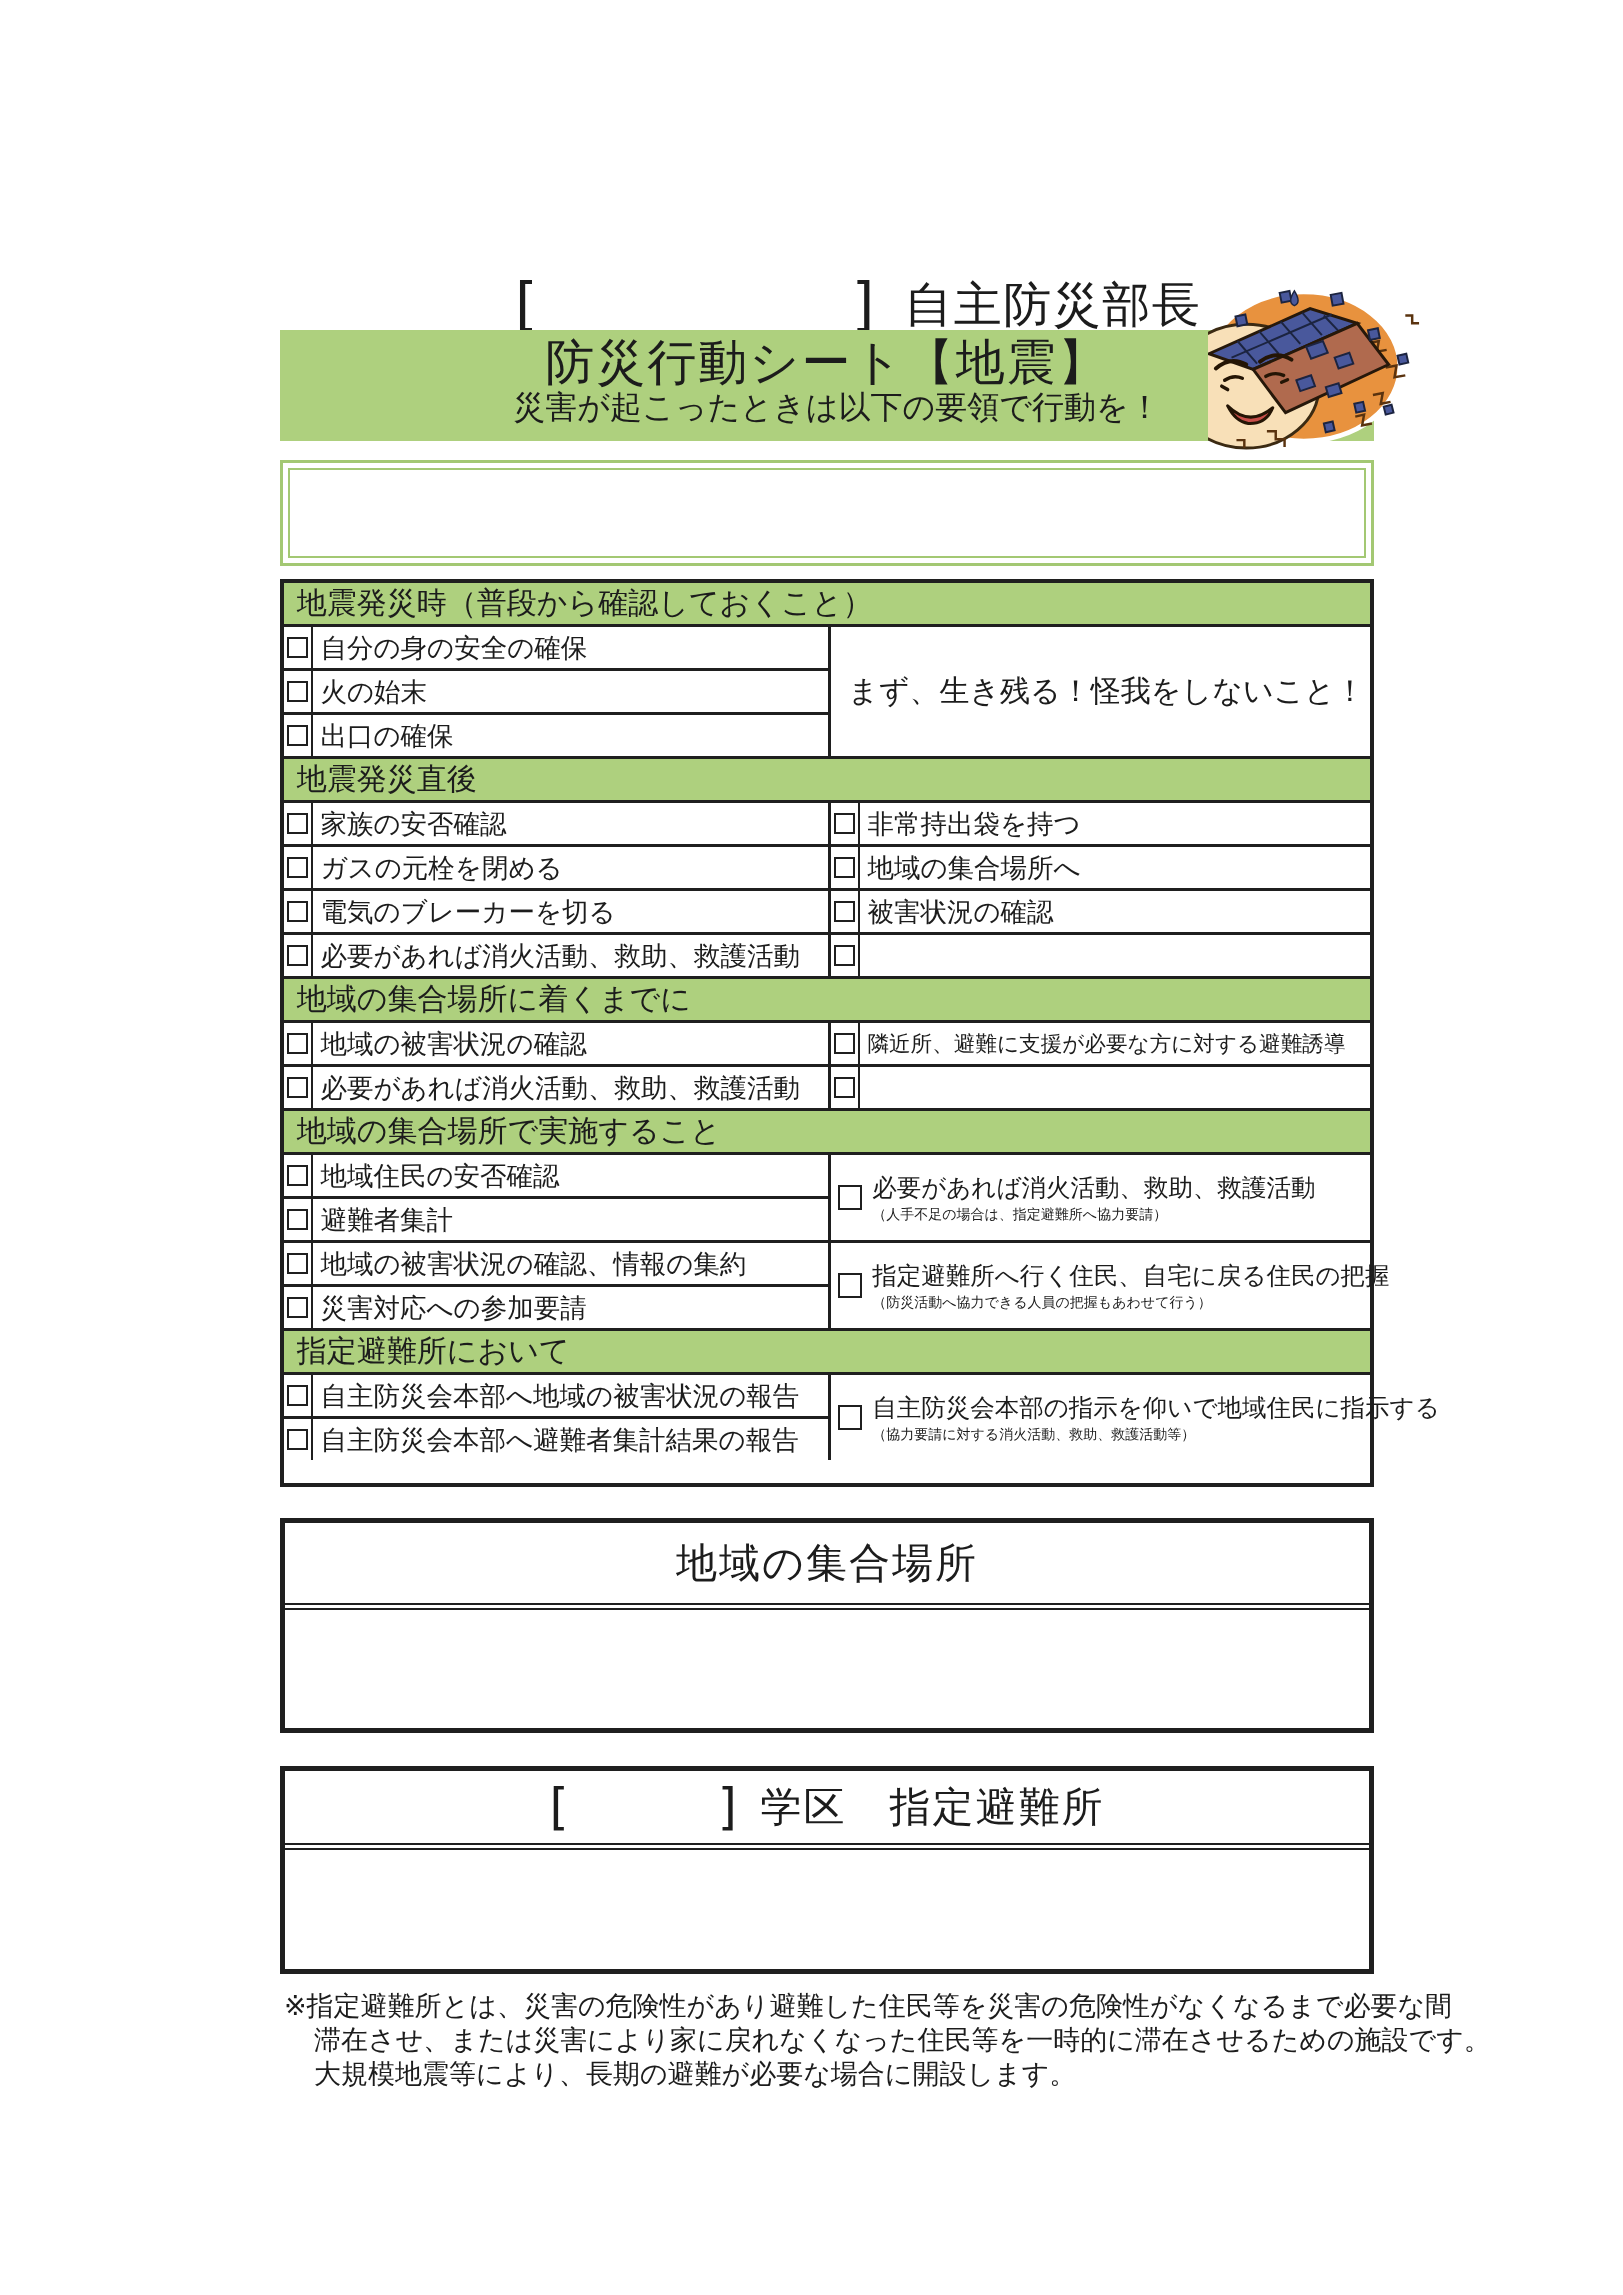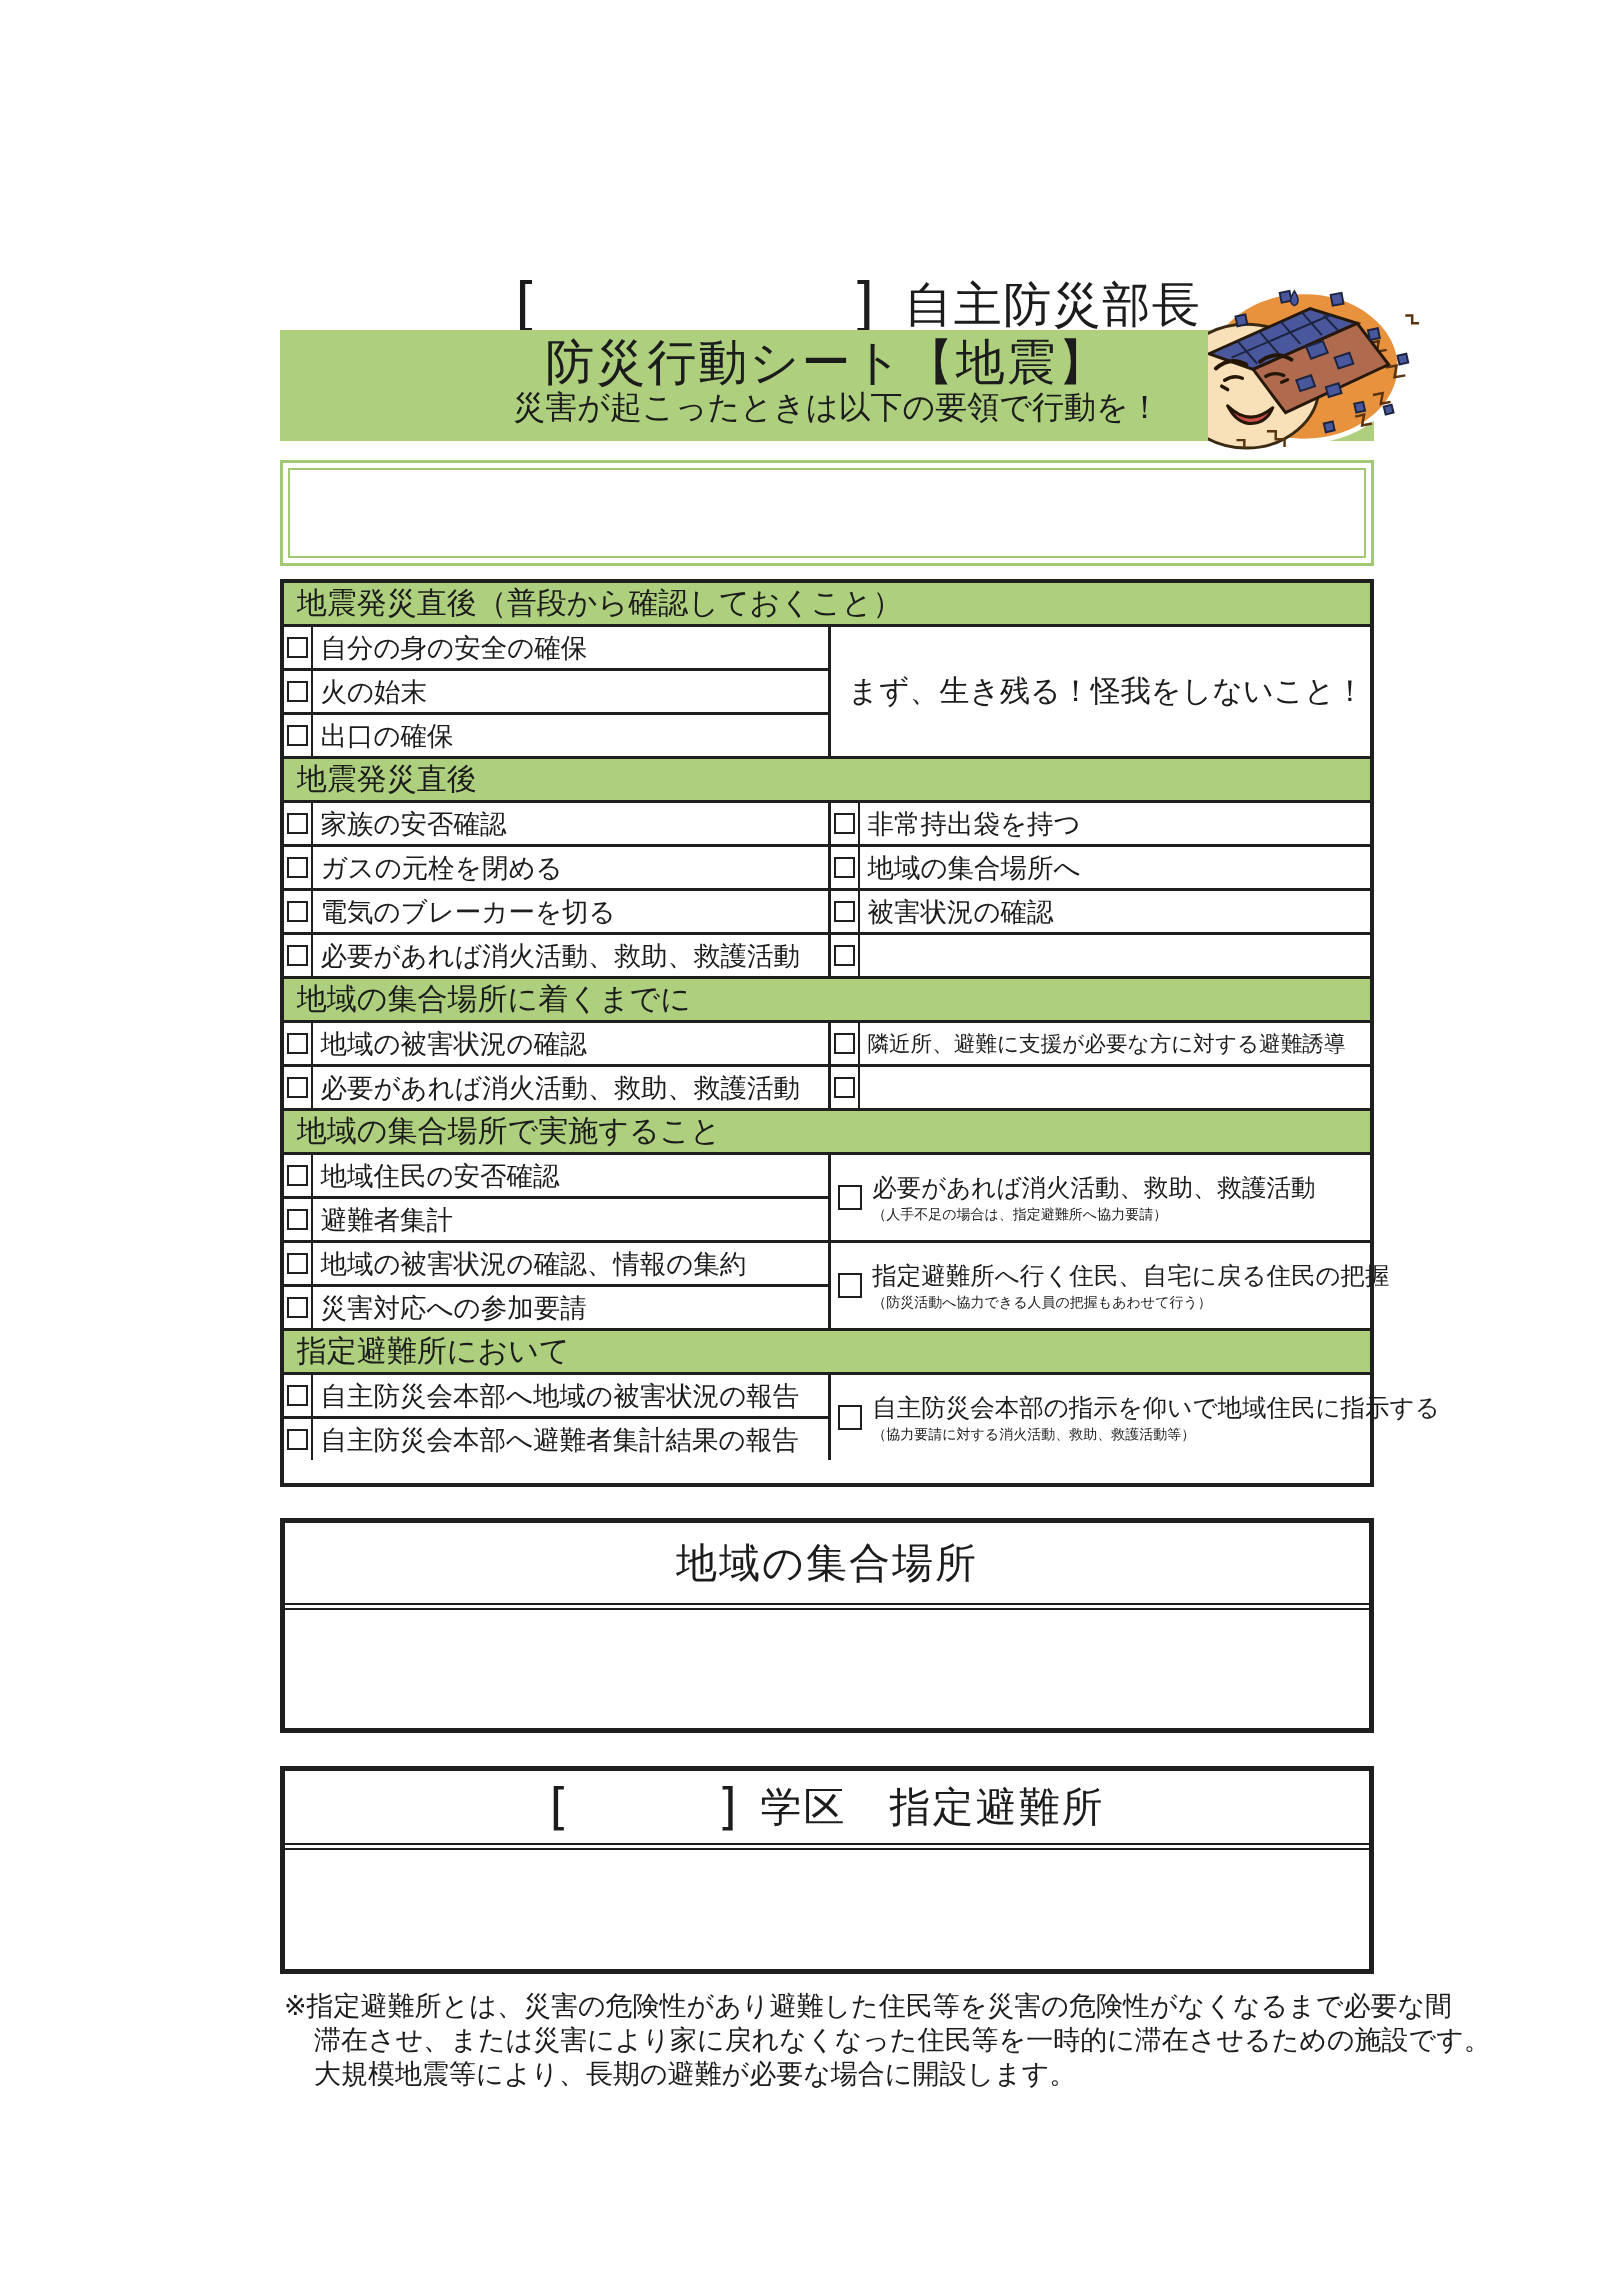--- a/index.html
+++ b/index.html
@@ -148,21 +148,21 @@
     </g>
     <path d="M40,248 Q84,292 132,252 Q118,286 82,284 Q56,280 40,248 Z" fill="#c94f4a" stroke="#241505" stroke-width="6" stroke-linejoin="round"></path>
   </svg>
 
   <div class="note-box">
     <div class="note-box-inner"></div>
   </div>
 
   <div class="table">
 
-    <div class="sec-header">地震発災直後（普段から確認しておくこと）</div>
+    <div class="sec-header">地震発災時（普段から確認しておくこと）</div>
     <div class="s1body">
       <div class="colstack">
         <div class="trow">
           <span class="cbcol">
               <span class="cb"></span>
             </span>
           <span class="tcell">自分の身の安全の確保</span>
         </div>
         <div class="trow">
           <span class="cbcol">

